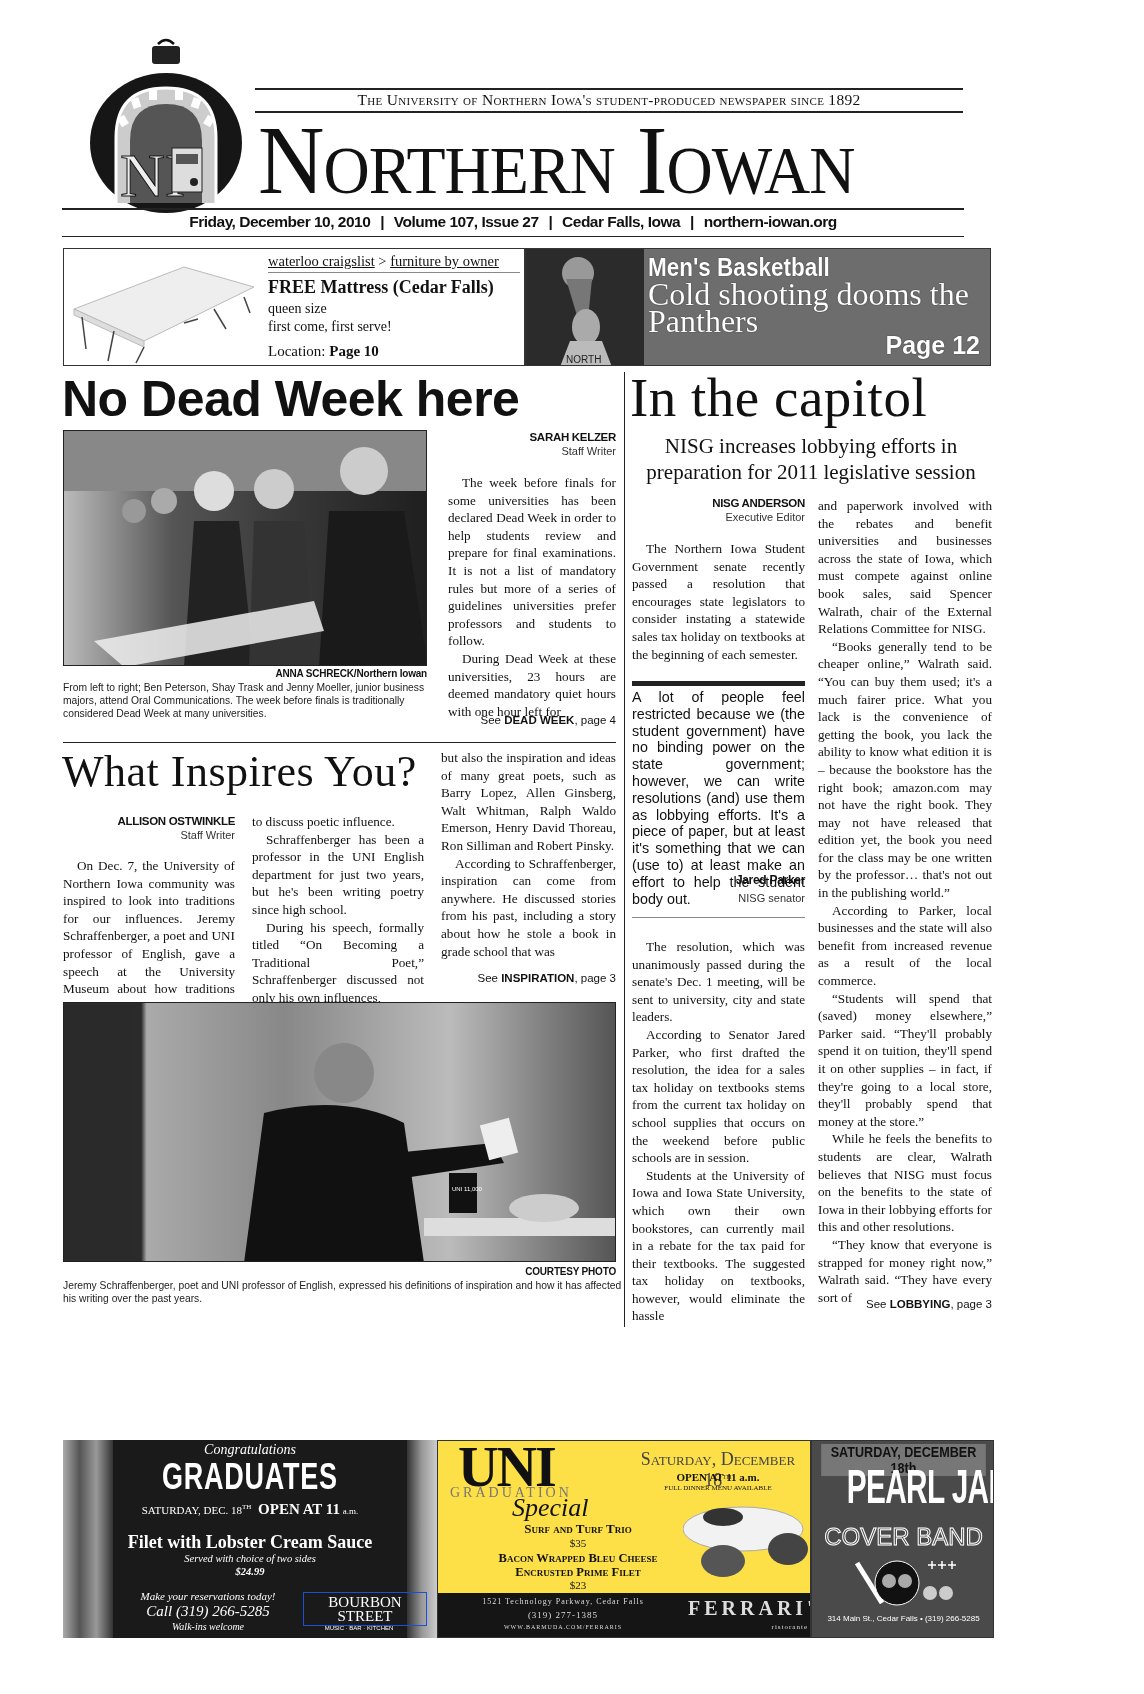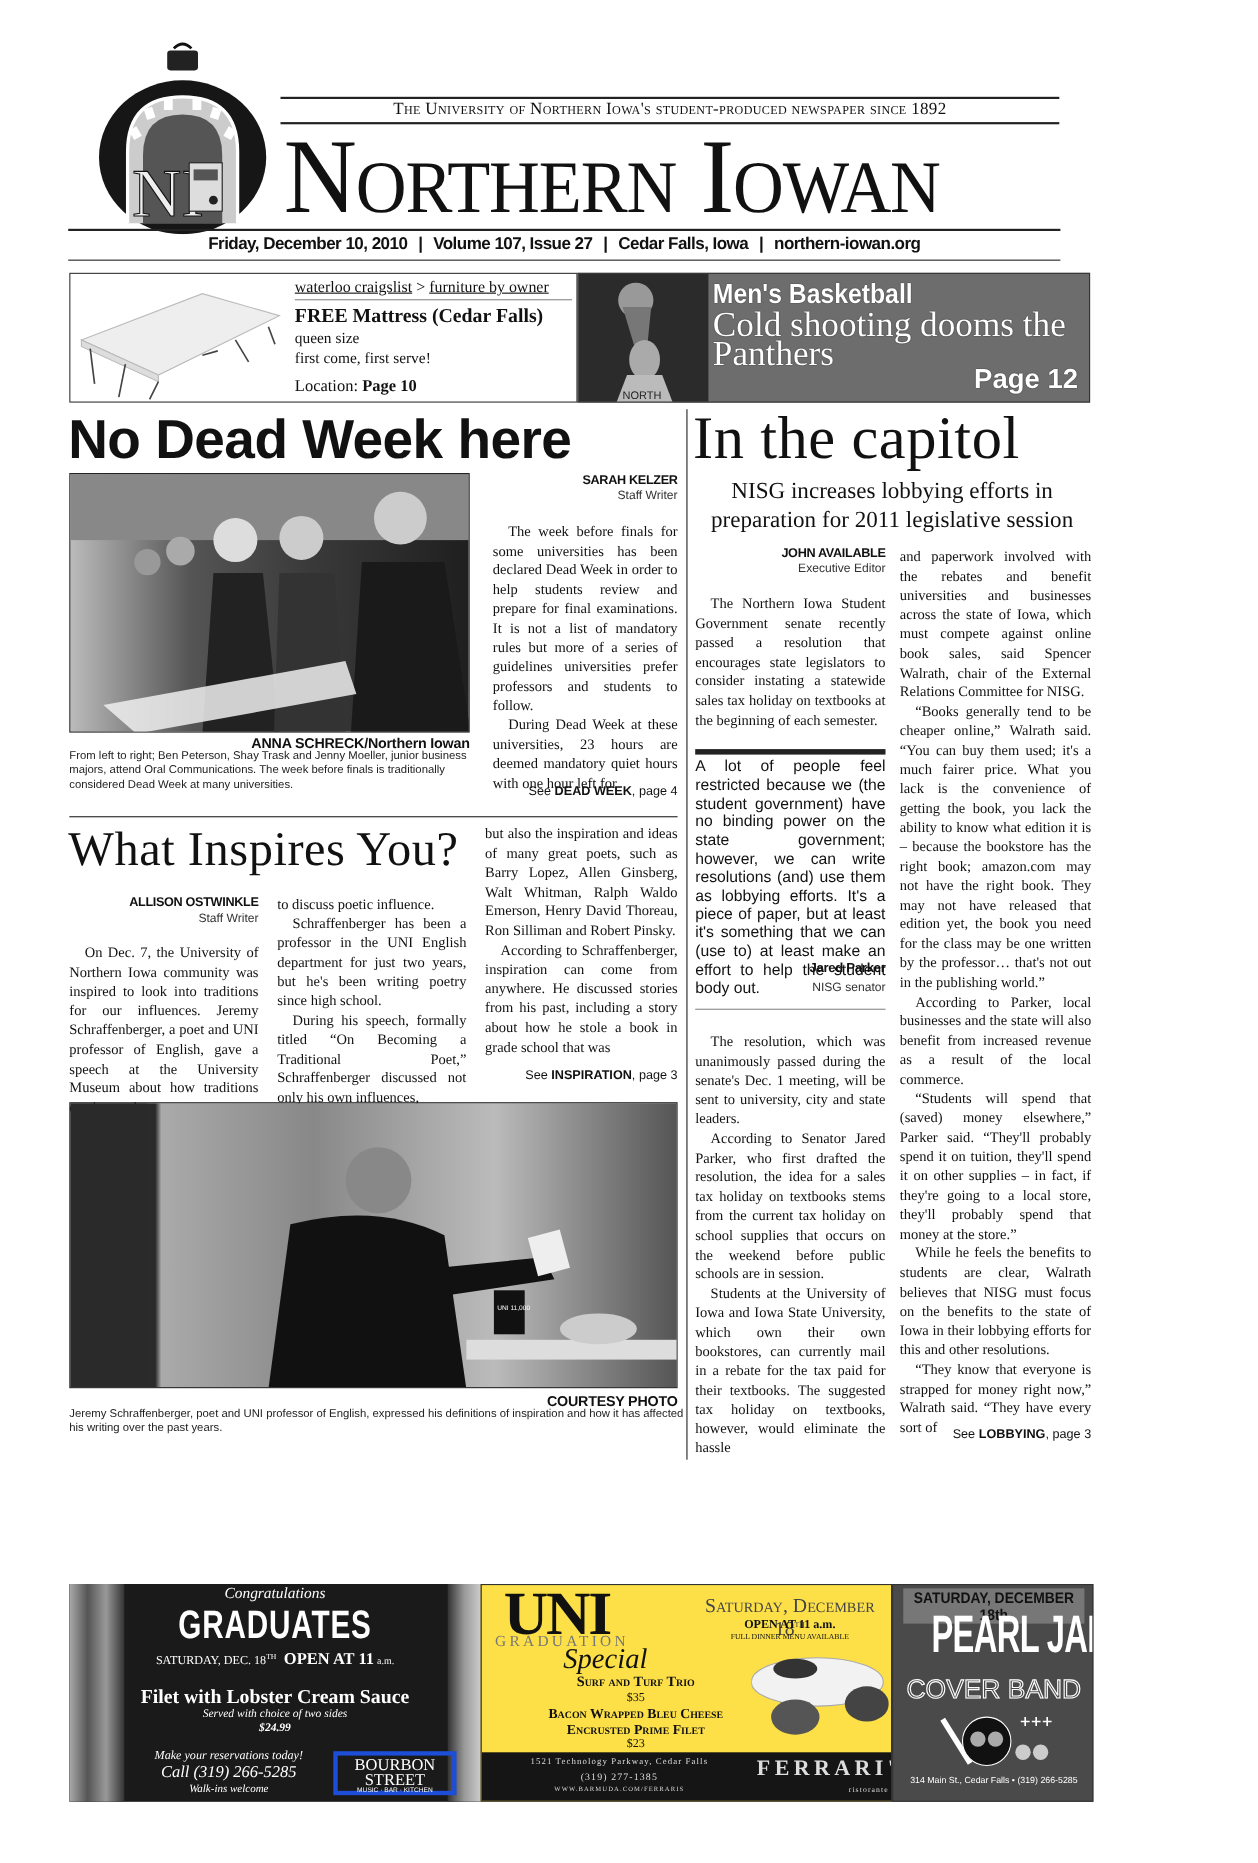--- a/index.html
+++ b/index.html
@@ -9,21 +9,21 @@
   .sans { font-family: "Liberation Sans", sans-serif; }
   .cond { font-family: "Liberation Sans", sans-serif; font-weight: bold; letter-spacing: -0.5px; }
   .rule { position: absolute; background: #222; }
   .body-text { font-size: 13.2px; line-height: 17.6px; text-align: justify; }
   .body-text p { text-indent: 14px; }
   .byline-name { font-family: "Liberation Sans", sans-serif; font-weight: bold; font-size: 11.5px; text-align: right; letter-spacing: -0.3px; }
   .byline-role { font-family: "Liberation Sans", sans-serif; font-size: 11px; text-align: right; color: #333; margin-top: 2px; }
   .jump { font-family: "Liberation Sans", sans-serif; font-size: 11.5px; text-align: right; }
   .jump b { font-weight: bold; }
   .photo { position: absolute; background: #3a3a3a; overflow: hidden; border: 1px solid #222; }
-  .credit { position: absolute; font-family: "Liberation Sans", sans-serif; font-weight: bold; font-size: 13px; text-align: right; letter-spacing: -0.2px; }
+  .credit { position: absolute; font-family: "Liberation Sans", sans-serif; font-weight: bold; font-size: 10px; text-align: right; letter-spacing: -0.2px; }
   .cutline { position: absolute; font-family: "Liberation Sans", sans-serif; font-size: 10.3px; line-height: 13px; color: #222; }
 </style>
 </head>
 <body>
 
 <div>
 
   <div class="abs" style="left:86px;top:38px;width:160px;height:175px;">
     <svg width="160" height="175" viewBox="0 0 160 175">
       <path d="M72 6 q8 -8 16 0" stroke="#111" stroke-width="2.5" fill="none"></path>
@@ -178,21 +178,21 @@
   <div class="credit" style="left:63px;top:1266px;width:553px;">COURTESY PHOTO</div>
   <div class="cutline" style="left:63px;top:1279px;width:560px;">Jeremy Schraffenberger, poet and UNI professor of English, expressed his definitions of inspiration and how it has affected his writing over the past years.</div>
 </div>
 
 <div class="rule" style="left:624px;top:372px;width:1px;height:955px;"></div>
 
 <div>
   <div class="abs serif" style="left:630px;top:366px;width:360px;font-size:55px;font-weight:normal;white-space:nowrap;letter-spacing:0.5px;">In the capitol</div>
   <div class="abs serif" style="left:630px;top:433px;width:362px;text-align:center;font-size:21px;line-height:26px;">NISG increases lobbying efforts in preparation for 2011 legislative session</div>
   <div class="abs" style="left:680px;top:497px;width:125px;">
-    <div class="byline-name">JOHN AVAILABLE</div>
+    <div class="byline-name">NISG ANDERSON</div>
     <div class="byline-role">Executive Editor</div>
   </div>
   <div class="abs body-text" style="left:632px;top:540px;width:173px;">
     <p>The Northern Iowa Student Government senate recently passed a resolution that encourages state legislators to consider instating a statewide sales tax holiday on textbooks at the beginning of each semester.</p>
   </div>
   <div class="rule" style="left:632px;top:681px;width:173px;height:5px;"></div>
   <div class="abs sans" style="left:632px;top:689px;width:173px;font-size:14.3px;line-height:16.8px;text-align:justify;">A lot of people feel restricted because we (the student government) have no binding power on the state government; however, we can write resolutions (and) use them as lobbying efforts. It's a piece of paper, but at least it's something that we can (use to) at least make an effort to help the student body out.</div>
   <div class="abs" style="left:632px;top:873px;width:173px;">
     <div class="byline-name" style="font-size:12px;">Jared Parker</div>
     <div class="byline-role" style="margin-top:5px;">NISG senator</div>
@@ -225,21 +225,21 @@
     <span>SATURDAY, DEC. 18</span><sup style="font-size:7px;">TH</sup>
     <b style="font-size:15px;margin-left:4px;">OPEN AT 11</b>
     <span style="font-size:9px;">a.m.</span>
   </div>
   <div class="abs serif" style="left:0;top:92px;width:374px;text-align:center;font-size:18px;font-weight:bold;">Filet with Lobster Cream Sauce</div>
   <div class="abs serif" style="left:0;top:113px;width:374px;text-align:center;font-size:10.5px;font-style:italic;">Served with choice of two sides</div>
   <div class="abs serif" style="left:0;top:126px;width:374px;text-align:center;font-size:10.5px;font-style:italic;font-weight:bold;">$24.99</div>
   <div class="abs serif" style="left:50px;top:150px;width:190px;text-align:center;font-size:11px;font-style:italic;">Make your reservations today!</div>
   <div class="abs serif" style="left:50px;top:163px;width:190px;text-align:center;font-size:15px;font-style:italic;">Call (319) 266-5285</div>
   <div class="abs serif" style="left:50px;top:181px;width:190px;text-align:center;font-size:10px;font-style:italic;">Walk-ins welcome</div>
-  <div class="abs serif" style="left:240px;top:152px;width:112px;text-align:center;font-size:15px;line-height:14px;border:4px solid #1d4ed8;padding:2px;">BOURBON STREET</div>
+  <div class="abs serif" style="left:240px;top:152px;width:124px;text-align:center;font-size:15px;line-height:14px;border:1px solid #1d4ed8;padding:2px;">BOURBON STREET</div>
   <div class="abs sans" style="left:240px;top:185px;width:112px;text-align:center;font-size:6px;">MUSIC · BAR · KITCHEN</div>
 </div>
 
 <div class="abs" style="left:437px;top:1440px;width:374px;height:198px;background:#fde047;overflow:hidden;border:1px solid #333;">
   <div class="abs serif" style="left:20px;top:-6px;font-size:56px;font-weight:bold;letter-spacing:-2px;">UNI</div>
   <div class="abs serif" style="left:12px;top:44px;font-size:14px;color:#777;letter-spacing:3px;">GRADUATION</div>
   <div class="abs serif" style="left:74px;top:52px;font-size:26px;font-style:italic;">Special</div>
   <div class="abs serif" style="left:190px;top:8px;width:180px;text-align:center;font-size:18px;font-variant:small-caps;color:#444;">
     <span>Saturday, December 18</span><sup style="font-size:10px;">th</sup>
   </div>

